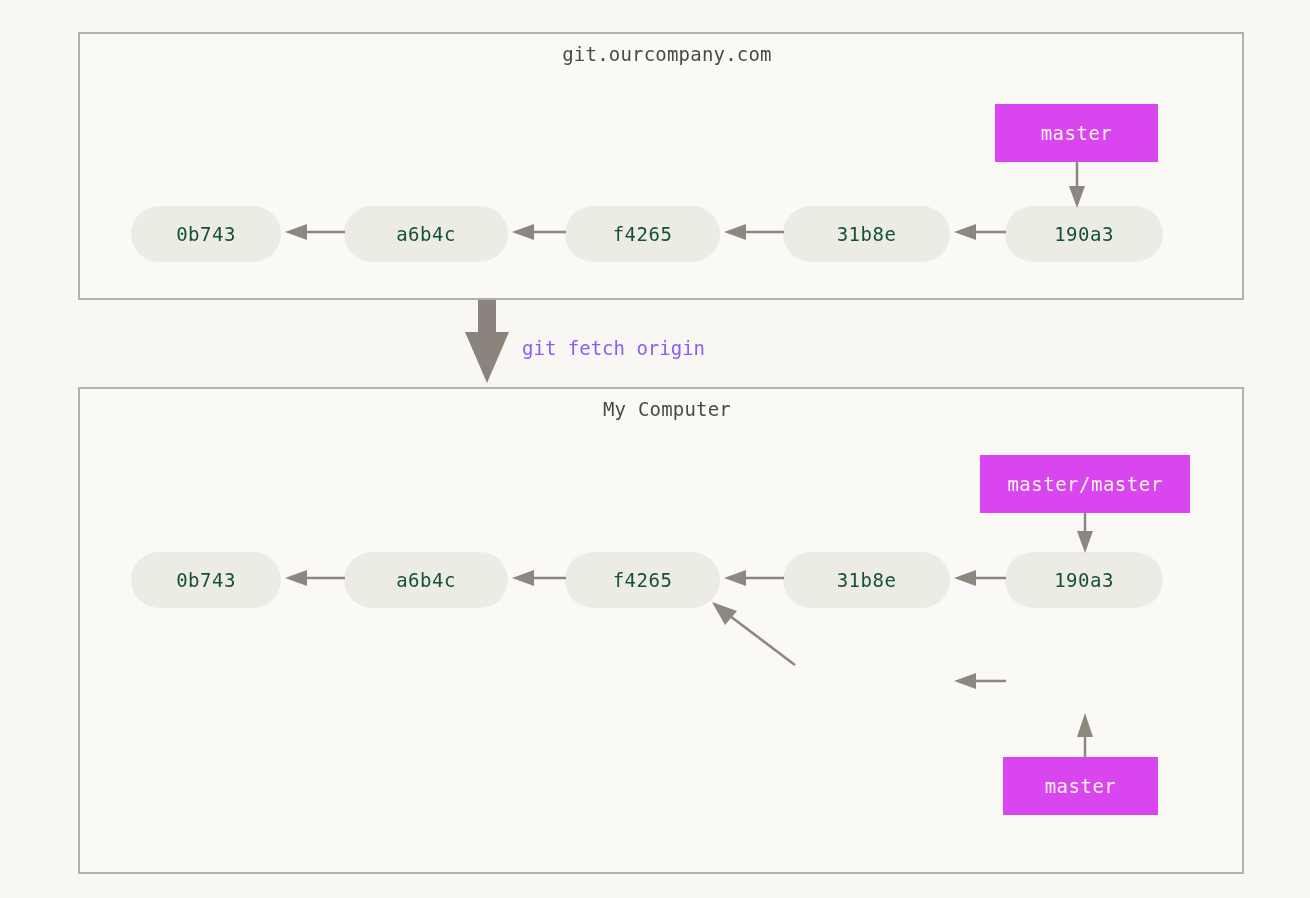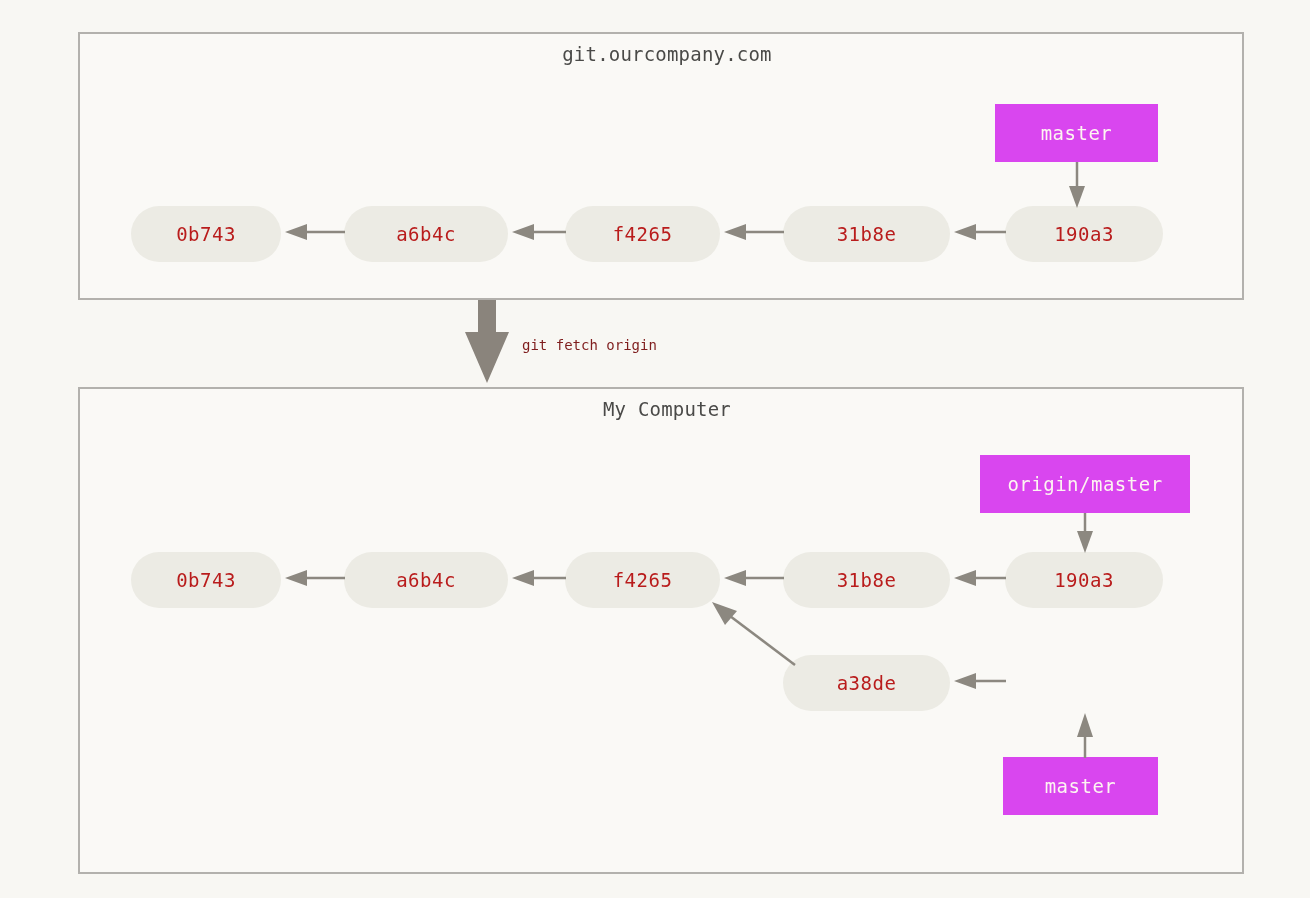--- a/index.html
+++ b/index.html
@@ -43,21 +43,21 @@
   
   .commit {
     position: absolute;
     height: 56px;
     background: #ecebe4;
     border-radius: 28px;
     display: flex;
     align-items: center;
     justify-content: center;
     font-size: 19px;
-    color: #b91c1c;
+    color: #14532d;
     letter-spacing: 0.5px;
     box-sizing: border-box;
   }
 
   
   .branch {
     position: absolute;
     background: #d946ef;
     display: flex;
     align-items: center;
@@ -70,22 +70,22 @@
   }
 
   
   .conn { position: absolute; }
   .conn svg { display: block; overflow: visible; }
 
   .bigarrow { position: absolute; }
 
   .cmd-label {
     position: absolute;
-    font-size: 14px;
-    color: #7f1d1d;
+    font-size: 19px;
+    color: #8b5cf6;
     white-space: nowrap;
   }
 </style>
 </head>
 <body>
 
 <div id="canvas">
 
   <div class="panel" id="panel-remote"></div>
   <div class="panel-title" id="title-remote">git.ourcompany.com</div>
@@ -139,23 +139,22 @@
 
   <div class="panel" id="panel-local"></div>
   <div class="panel-title" id="title-local">My Computer</div>
 
   <div class="commit" style="left:131px; top:552px; width:150px;">0b743</div>
   <div class="commit" style="left:344px; top:552px; width:164px;">a6b4c</div>
   <div class="commit" style="left:565px; top:552px; width:155px;">f4265</div>
   <div class="commit" style="left:783px; top:552px; width:167px;">31b8e</div>
   <div class="commit" style="left:1005px; top:552px; width:158px;">190a3</div>
 
-  <div class="commit" style="left:783px; top:655px; width:167px;">a38de</div>
-
-  <div class="branch" style="left:980px; top:455px; width:210px; height:58px;">origin/master</div>
+
+  <div class="branch" style="left:980px; top:455px; width:210px; height:58px;">master/master</div>
   <div class="branch" style="left:1003px; top:757px; width:155px; height:58px;">master</div>
 
   <div class="conn" style="left:281px; top:566px;">
     <svg width="64" height="24" viewBox="0 0 64 24">
       <line x1="64" y1="12" x2="22" y2="12" stroke="#8c8880" stroke-width="2.5"></line>
       <polygon points="4,12 26,4 26,20" fill="#8c8880"></polygon>
     </svg>
   </div>
   <div class="conn" style="left:508px; top:566px;">
     <svg width="58" height="24" viewBox="0 0 58 24">

